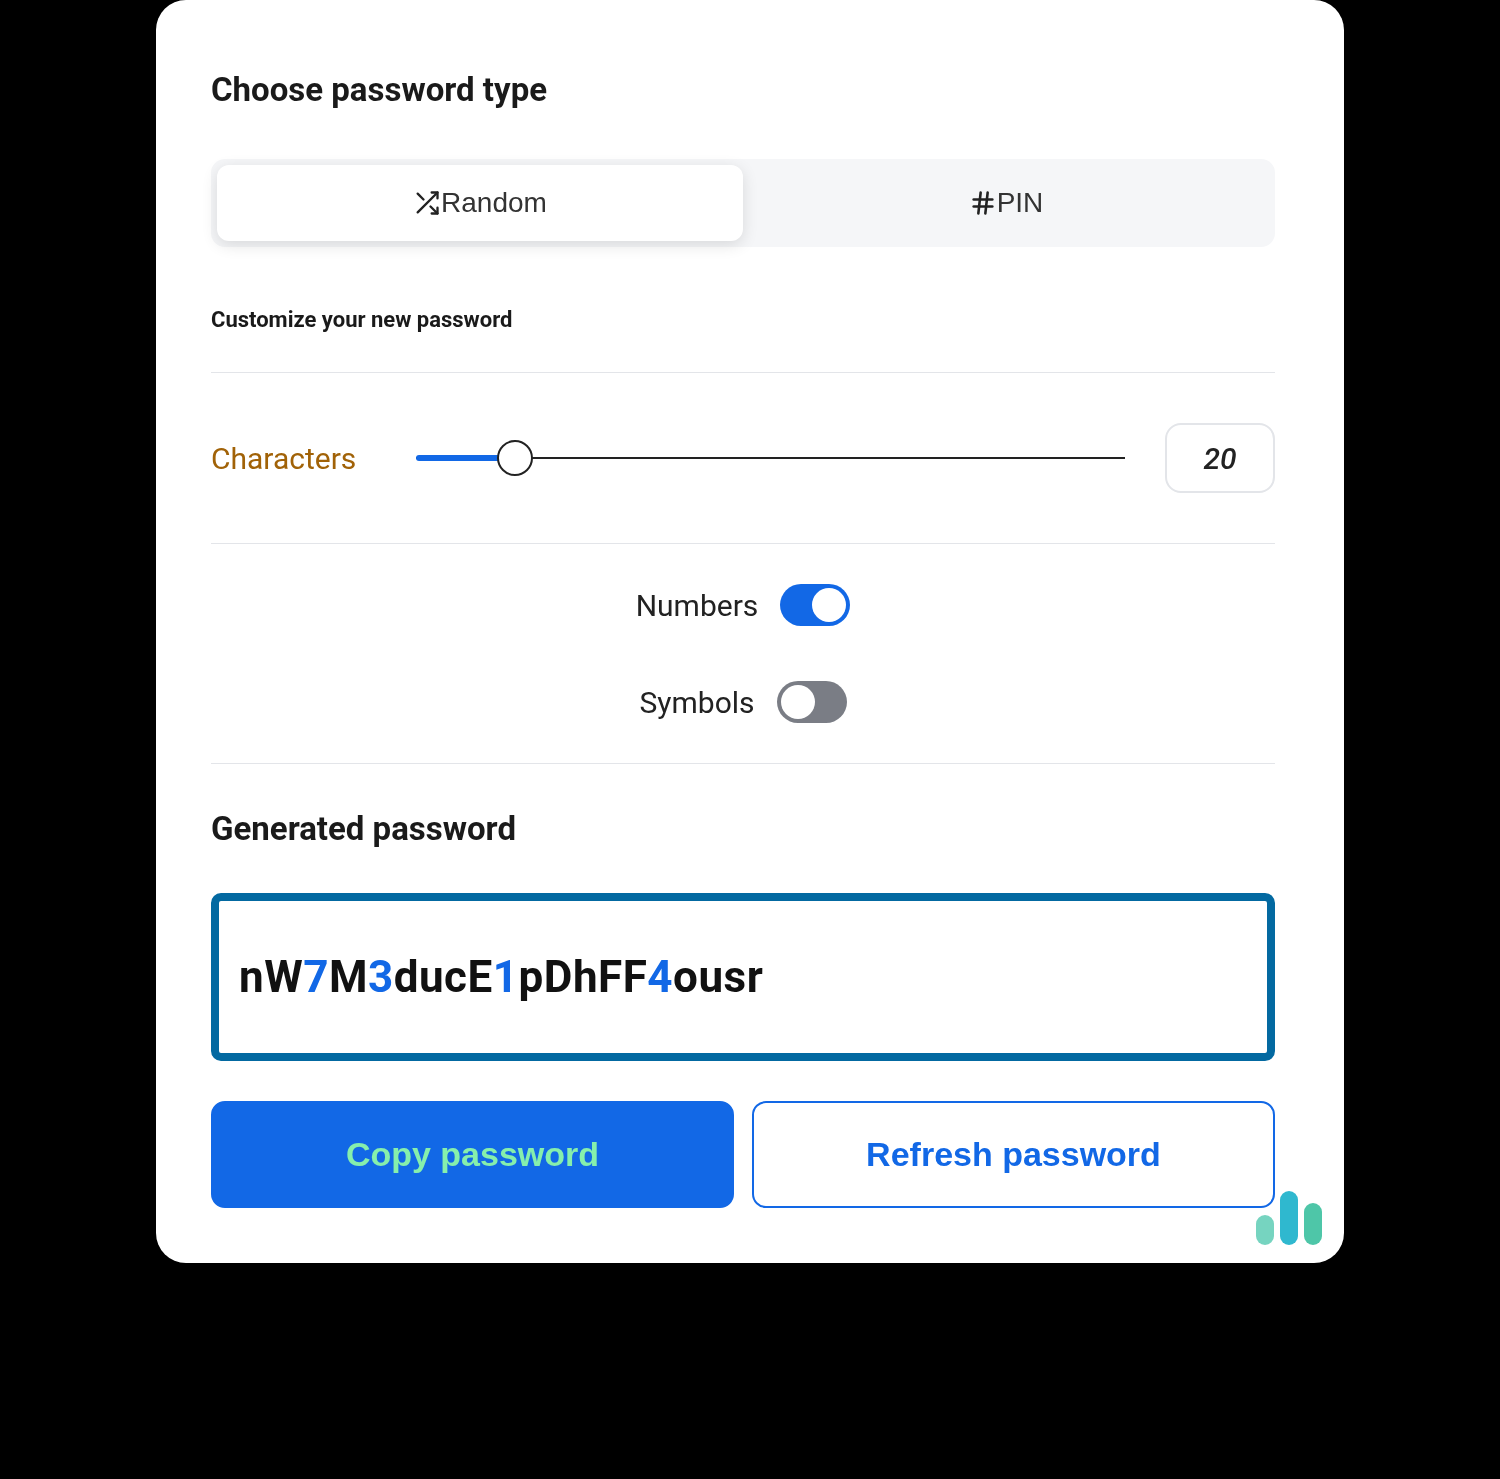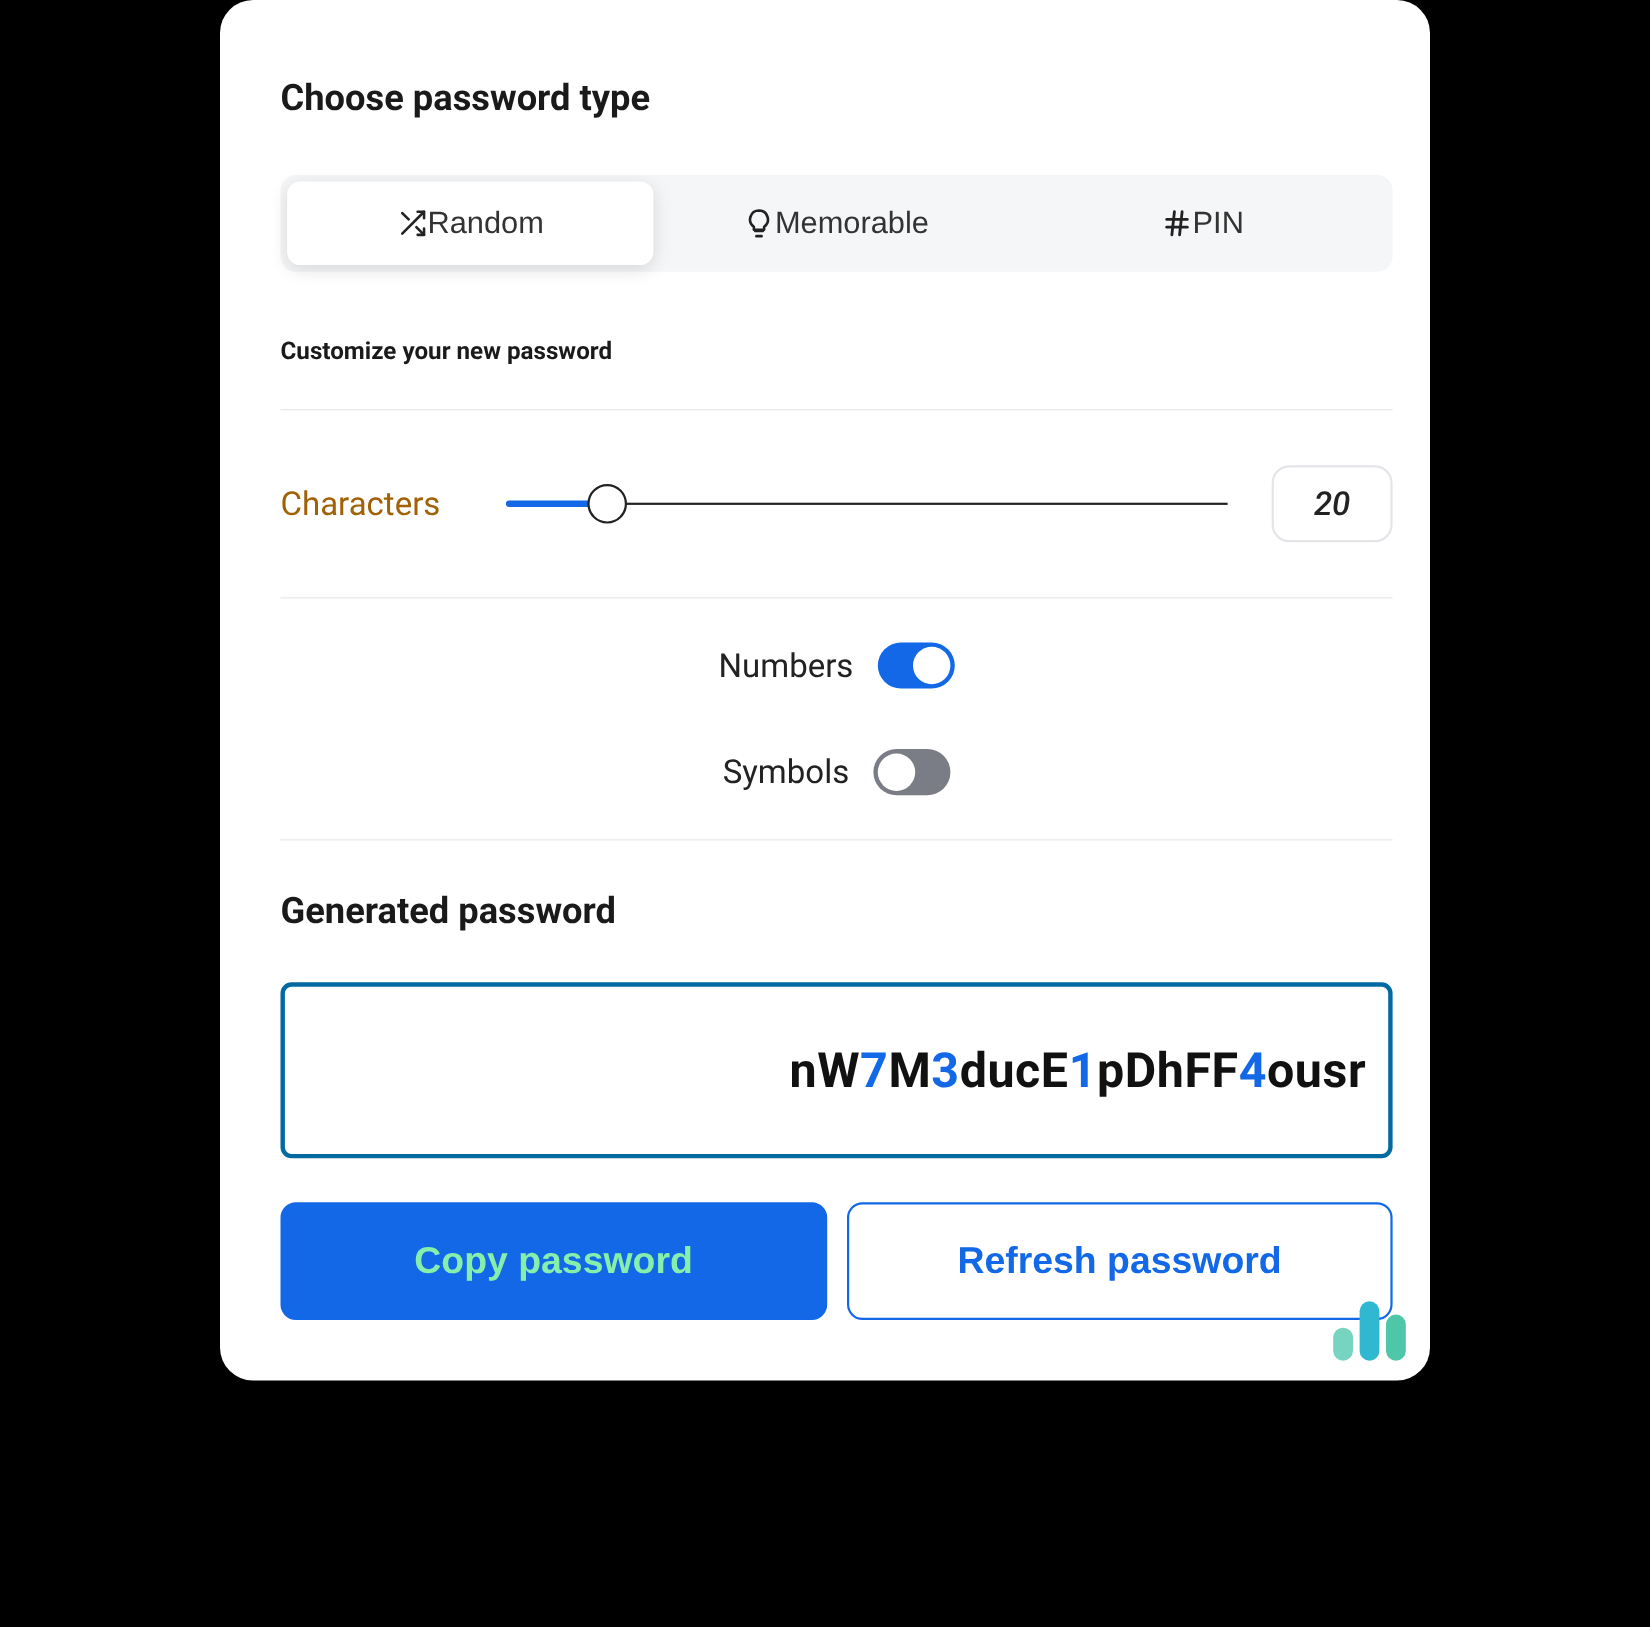--- a/index.html
+++ b/index.html
@@ -10,23 +10,23 @@
     body {
       font-family: -apple-system, BlinkMacSystemFont, 'Segoe UI', Roboto, Helvetica, Arial, sans-serif;
       background: #000;
       display: flex;
       justify-content: center;
       align-items: flex-start;
       min-height: 100vh;
     }
     .card {
       background: #fff;
-      width: 1100px;
+      width: 1188px;
       border-radius: 30px;
-      padding: 70px 34px 55px 55px;
+      padding: 70px 69px 55px 55px;
       position: relative;
     }
     .heading {
       font-size: 33px;
       font-weight: 700;
       color: #1a1a1a;
       margin-bottom: 50px;
     }
     .tabs {
       display: flex;
@@ -179,24 +179,24 @@
       background: #e3e5e9;
       margin-bottom: 45px;
     }
     .gen-heading {
       font-size: 33px;
       font-weight: 700;
       color: #1a1a1a;
       margin-bottom: 45px;
     }
     .password-box {
-      border: 4px solid #0369a1;
+      border: 8px solid #0369a1;
       border-radius: 10px;
       padding: 50px 20px;
-      text-align: right;
+      text-align: left;
       margin-bottom: 40px;
     }
     .password-text {
       font-size: 44px;
       font-weight: 700;
       color: #111;
       letter-spacing: 0.5px;
     }
     .password-text .digit {
       color: #1268e6;
@@ -248,28 +248,20 @@
   <div class="tabs">
     <button class="tab active">
       <svg viewBox="0 0 24 24" fill="none" stroke="#222" stroke-width="2" stroke-linecap="round" stroke-linejoin="round">
         <polyline points="16 3 21 3 21 8"></polyline>
         <line x1="4" y1="20" x2="21" y2="3"></line>
         <polyline points="21 16 21 21 16 21"></polyline>
         <line x1="15" y1="15" x2="21" y2="21"></line>
         <line x1="4" y1="4" x2="9" y2="9"></line>
       </svg>
       <span>Random</span>
-    </button>
-    <button class="tab">
-      <svg viewBox="0 0 24 24" fill="none" stroke="#222" stroke-width="2" stroke-linecap="round" stroke-linejoin="round">
-        <path d="M9 18h6"></path>
-        <path d="M10 22h4"></path>
-        <path d="M12 2a7 7 0 0 0-4 12.7V17h8v-2.3A7 7 0 0 0 12 2z"></path>
-      </svg>
-      <span>Memorable</span>
     </button>
     <button class="tab">
       <svg viewBox="0 0 24 24" fill="none" stroke="#222" stroke-width="2.2" stroke-linecap="round">
         <line x1="4" y1="9" x2="20" y2="9"></line>
         <line x1="4" y1="15" x2="20" y2="15"></line>
         <line x1="10" y1="3" x2="8" y2="21"></line>
         <line x1="16" y1="3" x2="14" y2="21"></line>
       </svg>
       <span>PIN</span>
     </button>

